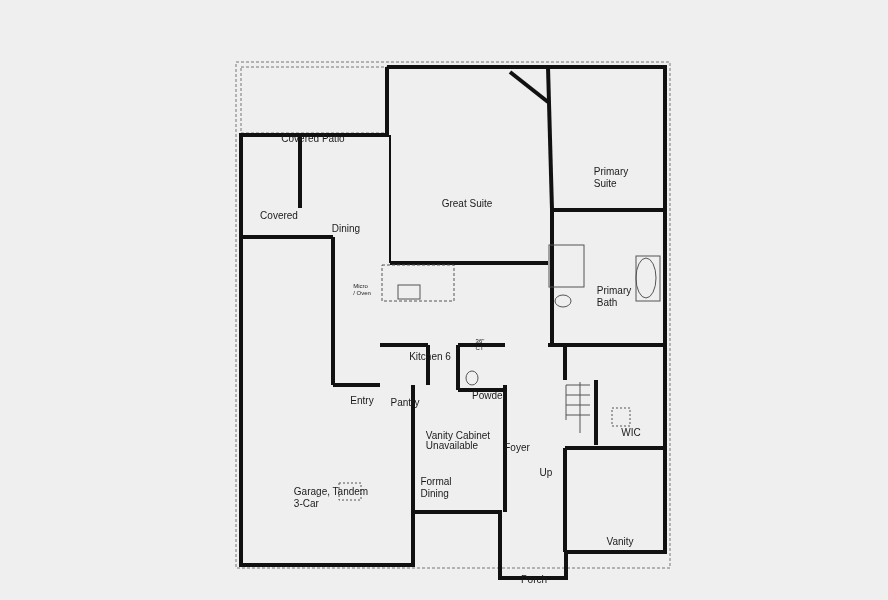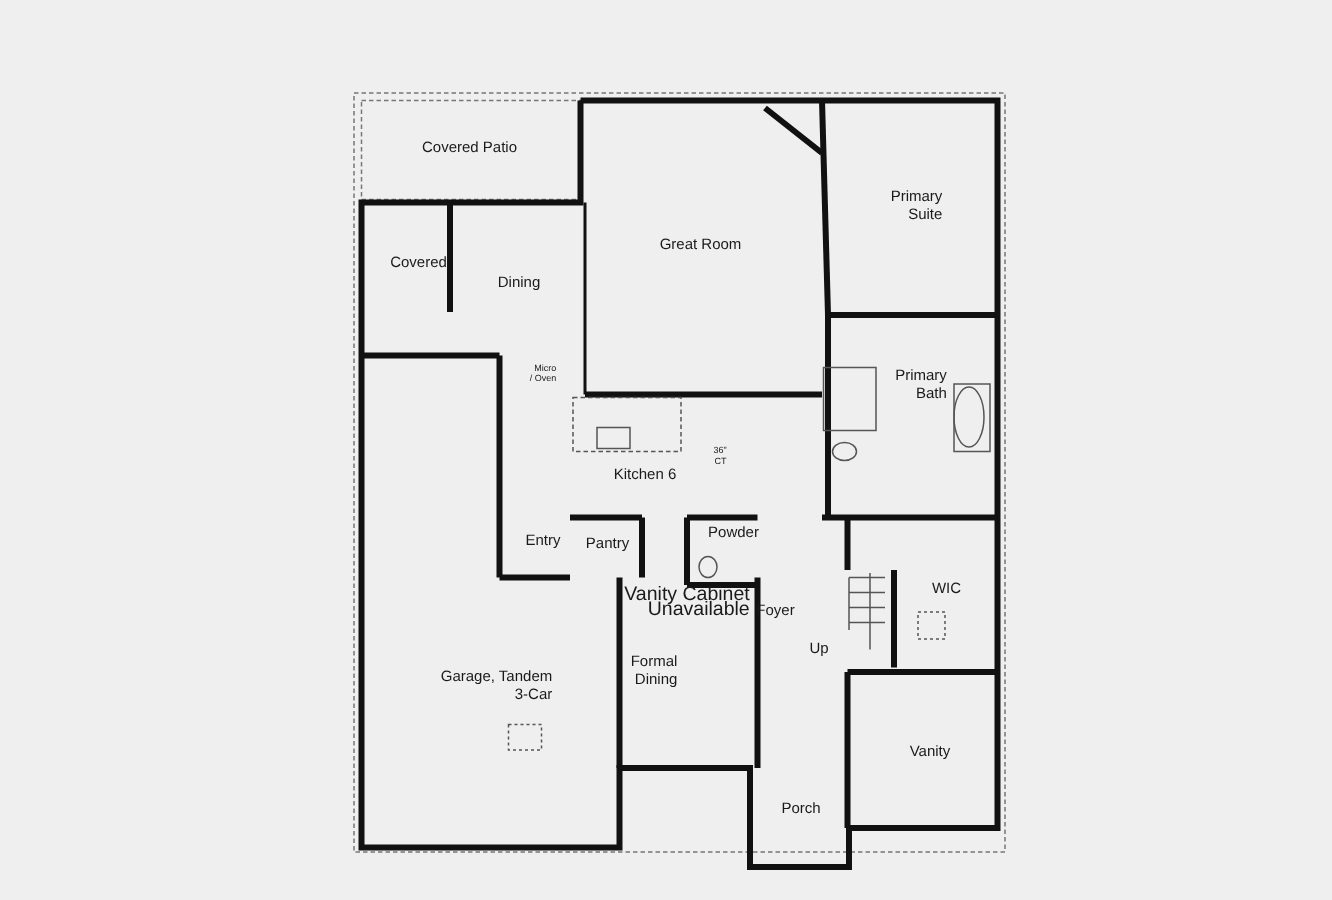--- a/index.html
+++ b/index.html
@@ -1,18 +1,18 @@
 <!DOCTYPE html>
 <html><head>
 <meta charset="utf-8">
 <style>
   html,body{margin:0;padding:0;}
   body{width:888px;height:600px;background:#efefef;position:relative;overflow:hidden;font-family:"Liberation Sans",sans-serif;}
   svg{position:absolute;left:0;top:0;}
-  .lbl{position:absolute;font-size:10px;color:#1a1a1a;text-align:right;line-height:12px;white-space:pre-line;transform:translate(-50%,-50%);}
+  .lbl{position:absolute;font-size:10px;color:#1a1a1a;text-align:left;line-height:12px;white-space:pre-line;transform:translate(-50%,-50%);margin-top:40px;}
   .sm{font-size:6px;line-height:7px;}
 </style>
 </head>
 <body>
 
 <svg width="888" height="600" viewBox="0 0 888 600">
   <g fill="none" stroke="#777" stroke-width="1" stroke-dasharray="3,2">
     <rect x="236" y="62" width="434" height="506"></rect>
     <rect x="241" y="67" width="146" height="66"></rect>
   </g>
@@ -58,21 +58,21 @@
     <line x1="566" y1="395" x2="590" y2="395"></line>
     <line x1="566" y1="405" x2="590" y2="405"></line>
     <line x1="566" y1="415" x2="590" y2="415"></line>
     <line x1="580" y1="382" x2="580" y2="433"></line>
   </g>
 </svg>
 
 <div class="lbl" style="left:313px;top:99px">Covered Patio</div>
 <div class="lbl" style="left:279px;top:176px">Covered</div>
 <div class="lbl" style="left:346px;top:189px">Dining</div>
-<div class="lbl" style="left:467px;top:164px">Great Room</div>
+<div class="lbl" style="left:467px;top:164px">Great Suite</div>
 <div class="lbl" style="left:611px;top:138px">Primary
 Suite</div>
 <div class="lbl" style="left:614px;top:257px">Primary
 Bath</div>
 <div class="lbl" style="left:430px;top:317px">Kitchen 6</div>
 <div class="lbl" style="left:362px;top:361px">Entry</div>
 <div class="lbl" style="left:405px;top:363px">Pantry</div>
 <div class="lbl" style="left:489px;top:356px">Powder</div>
 <div class="lbl" style="left:631px;top:393px">WIC</div>
 <div class="lbl" style="left:517px;top:408px">Foyer</div>
@@ -80,15 +80,15 @@
 Dining</div>
 <div class="lbl" style="left:331px;top:458px">Garage, Tandem
 3-Car</div>
 <div class="lbl" style="left:620px;top:502px">Vanity</div>
 <div class="lbl" style="left:534px;top:540px">Porch</div>
 
 <div class="lbl sm" style="left:362px;top:250px">Micro
 / Oven</div>
 <div class="lbl sm" style="left:480px;top:305px">36"
 CT</div>
-<div class="lbl" style="left:458px;top:401px;font-size:13px;line-height:10px">Vanity Cabinet
+<div class="lbl" style="left:458px;top:401px;font-size:10px;line-height:10px">Vanity Cabinet
 Unavailable</div>
 <div class="lbl" style="left:546px;top:433px">Up</div>
 
 </body></html>

